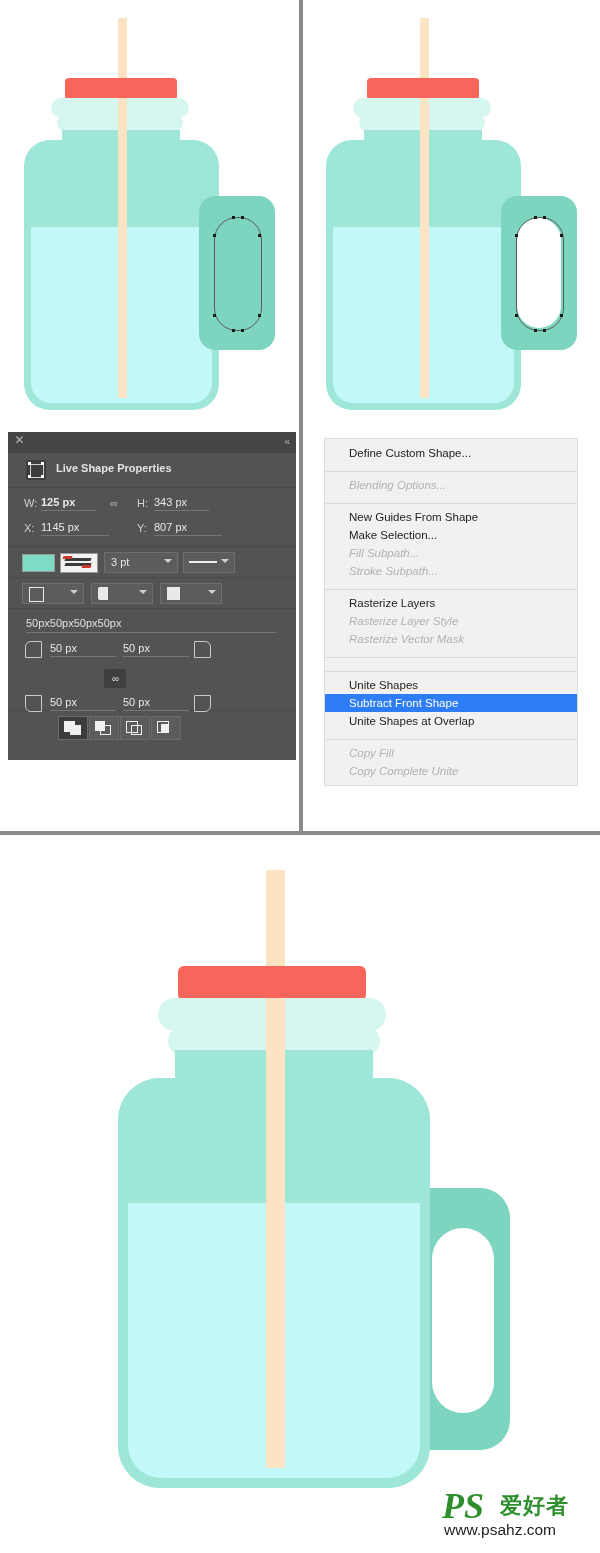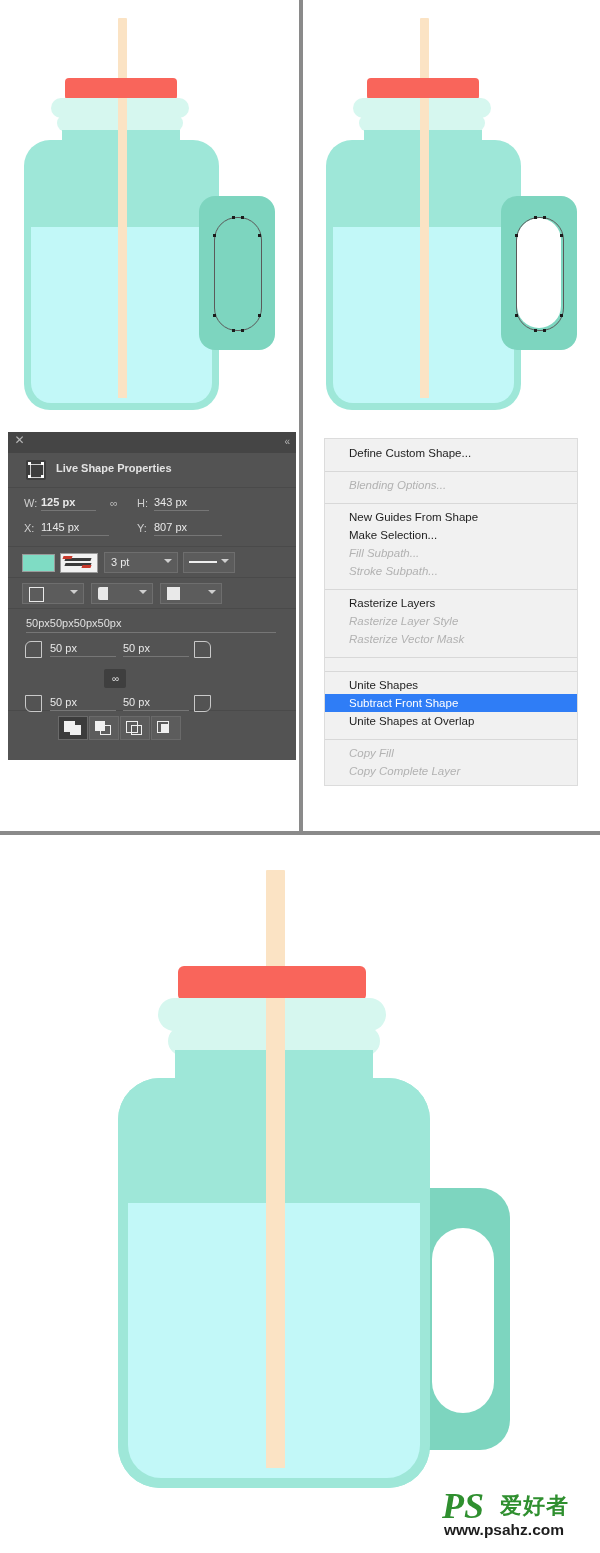--- a/index.html
+++ b/index.html
@@ -156,21 +156,21 @@
   .wm{position:absolute;left:442px;top:1490px;width:150px;height:52px;text-align:center;}
   .wm .ps{
     position:absolute;left:0;top:-2px;font-family:"Liberation Serif", serif;
     font-size:36px;font-weight:bold;font-style:italic;color:#2f8f2f;line-height:36px;
   }
   .wm .cn{
     position:absolute;left:58px;top:4px;font-size:22px;font-weight:bold;color:#2f8f2f;
     font-family:"DejaVu Sans", sans-serif;line-height:24px;letter-spacing:1px;
   }
   .wm .url{
-    position:absolute;left:2px;top:31px;font-size:15.5px;color:#1d1d1d;font-weight:bold;
+    position:absolute;left:2px;top:31px;font-size:15.5px;color:#1d1d1d;font-weight:normal;
     font-family:"Liberation Sans", sans-serif;
   }
 </style>
 </head>
 <body>
 
 <div class="stage">
 
   <div class="jar" style="left:0px;top:0px;width:299px;height:430px;">
     <div class="straw" style="left:118px;top:18px;width:9px;height:80px;"></div>
@@ -340,21 +340,21 @@
     <div class="pad"></div>
     <div class="sep"></div>
     <div class="pad"></div>
     <div class="sep"></div>
     <div class="mi">Unite Shapes</div>
     <div class="mi selected">Subtract Front Shape</div>
     <div class="mi">Unite Shapes at Overlap</div>
     <div class="pad"></div>
     <div class="sep"></div>
     <div class="mi disabled">Copy Fill</div>
-    <div class="mi disabled">Copy Complete Layer</div>
+    <div class="mi disabled">Copy Complete Unite</div>
     <div class="pad"></div>
   </div>
 
   <div class="jar" style="left:0px;top:838px;width:600px;height:715px;">
     <div class="straw" style="left:266px;top:32px;width:19px;height:140px;"></div>
     <div class="lid" style="left:178px;top:965px;width:188px;height:0px;"></div>
     <div class="lid" style="left:178px;top:128px;width:188px;height:35px;border-radius:6px;"></div>
     <div class="ring" style="left:158px;top:160px;width:228px;height:33px;border-radius:18px;"></div>
     <div class="ring" style="left:168px;top:188px;width:212px;height:30px;border-radius:18px;"></div>
     <div class="neck" style="left:175px;top:212px;width:198px;height:36px;"></div>

